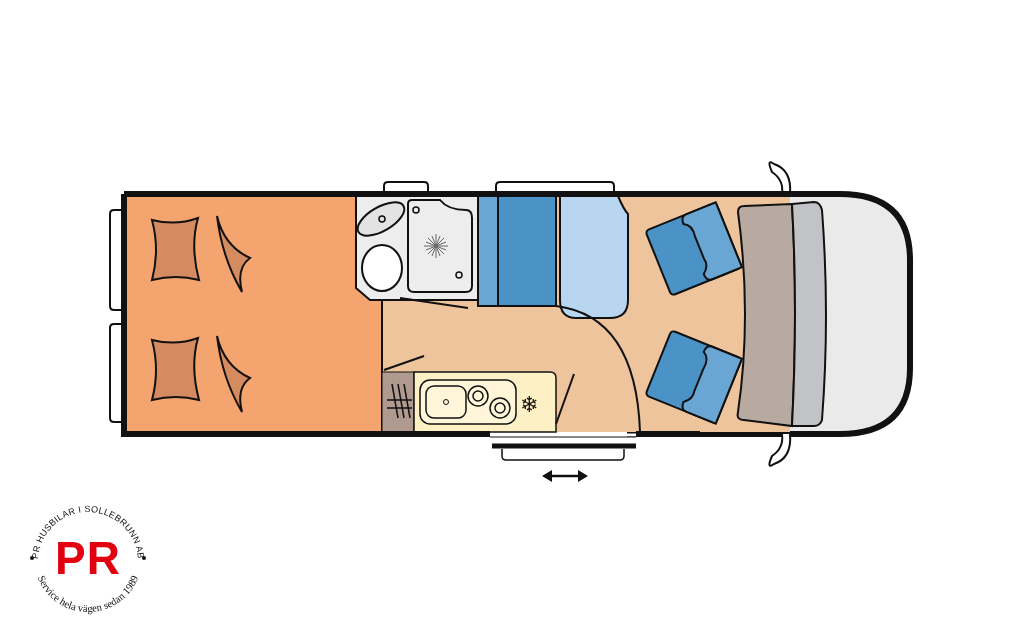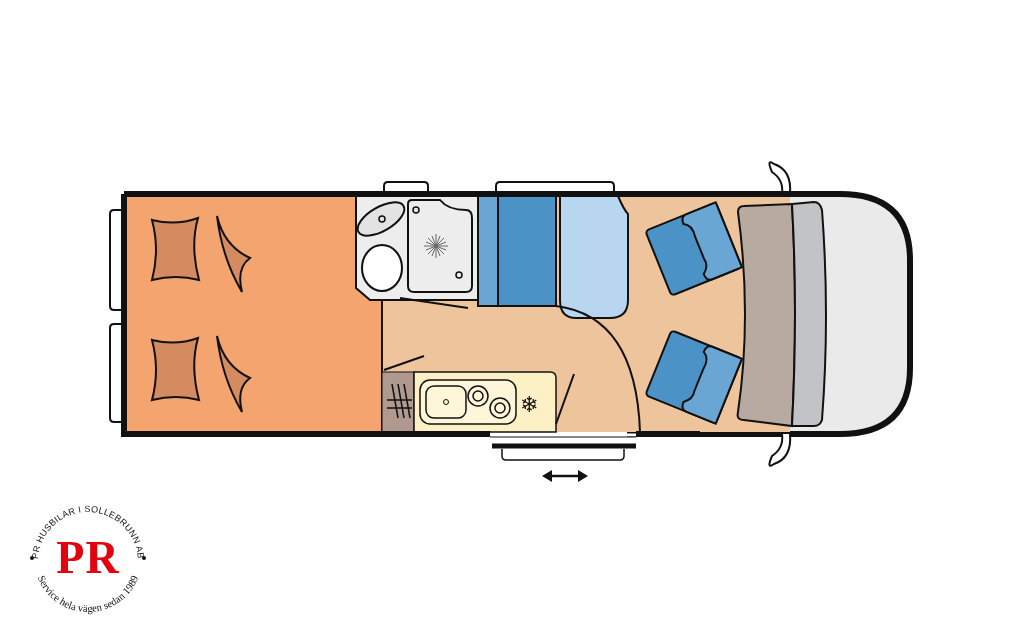--- a/index.html
+++ b/index.html
@@ -1,19 +1,19 @@
 <!DOCTYPE html>
 <html><head>
 <meta charset="utf-8">
 <style>
   html, body { margin:0; padding:0; background:#ffffff; }
   body { width:1024px; height:640px; position:relative; overflow:hidden; font-family:"DejaVu Sans", sans-serif; }
   #plan { position:absolute; left:0; top:0; width:1024px; height:640px; }
   .logo { position:absolute; left:20px; top:492px; width:136px; height:136px; }
-  .logo-pr { position:absolute; left:0; top:38px; width:136px; text-align:center; font-family:Liberation Serif, serif; font-weight:bold; font-size:46px; color:#e3000f; letter-spacing:1px; line-height:56px; }
+  .logo-pr { position:absolute; left:0; top:38px; width:136px; text-align:center; font-family:Liberation Sans, sans-serif; font-weight:bold; font-size:46px; color:#e3000f; letter-spacing:1px; line-height:56px; }
 </style>
 </head>
 <body>
 
 <svg id="plan" viewBox="0 0 1024 640" xmlns="http://www.w3.org/2000/svg">
 
   <g>
     <path d="M124 210 H114 Q110 210 110 214 V306 Q110 310 114 310 H124" fill="#fff" stroke="#111" stroke-width="2"></path>
   </g>
   <g>

